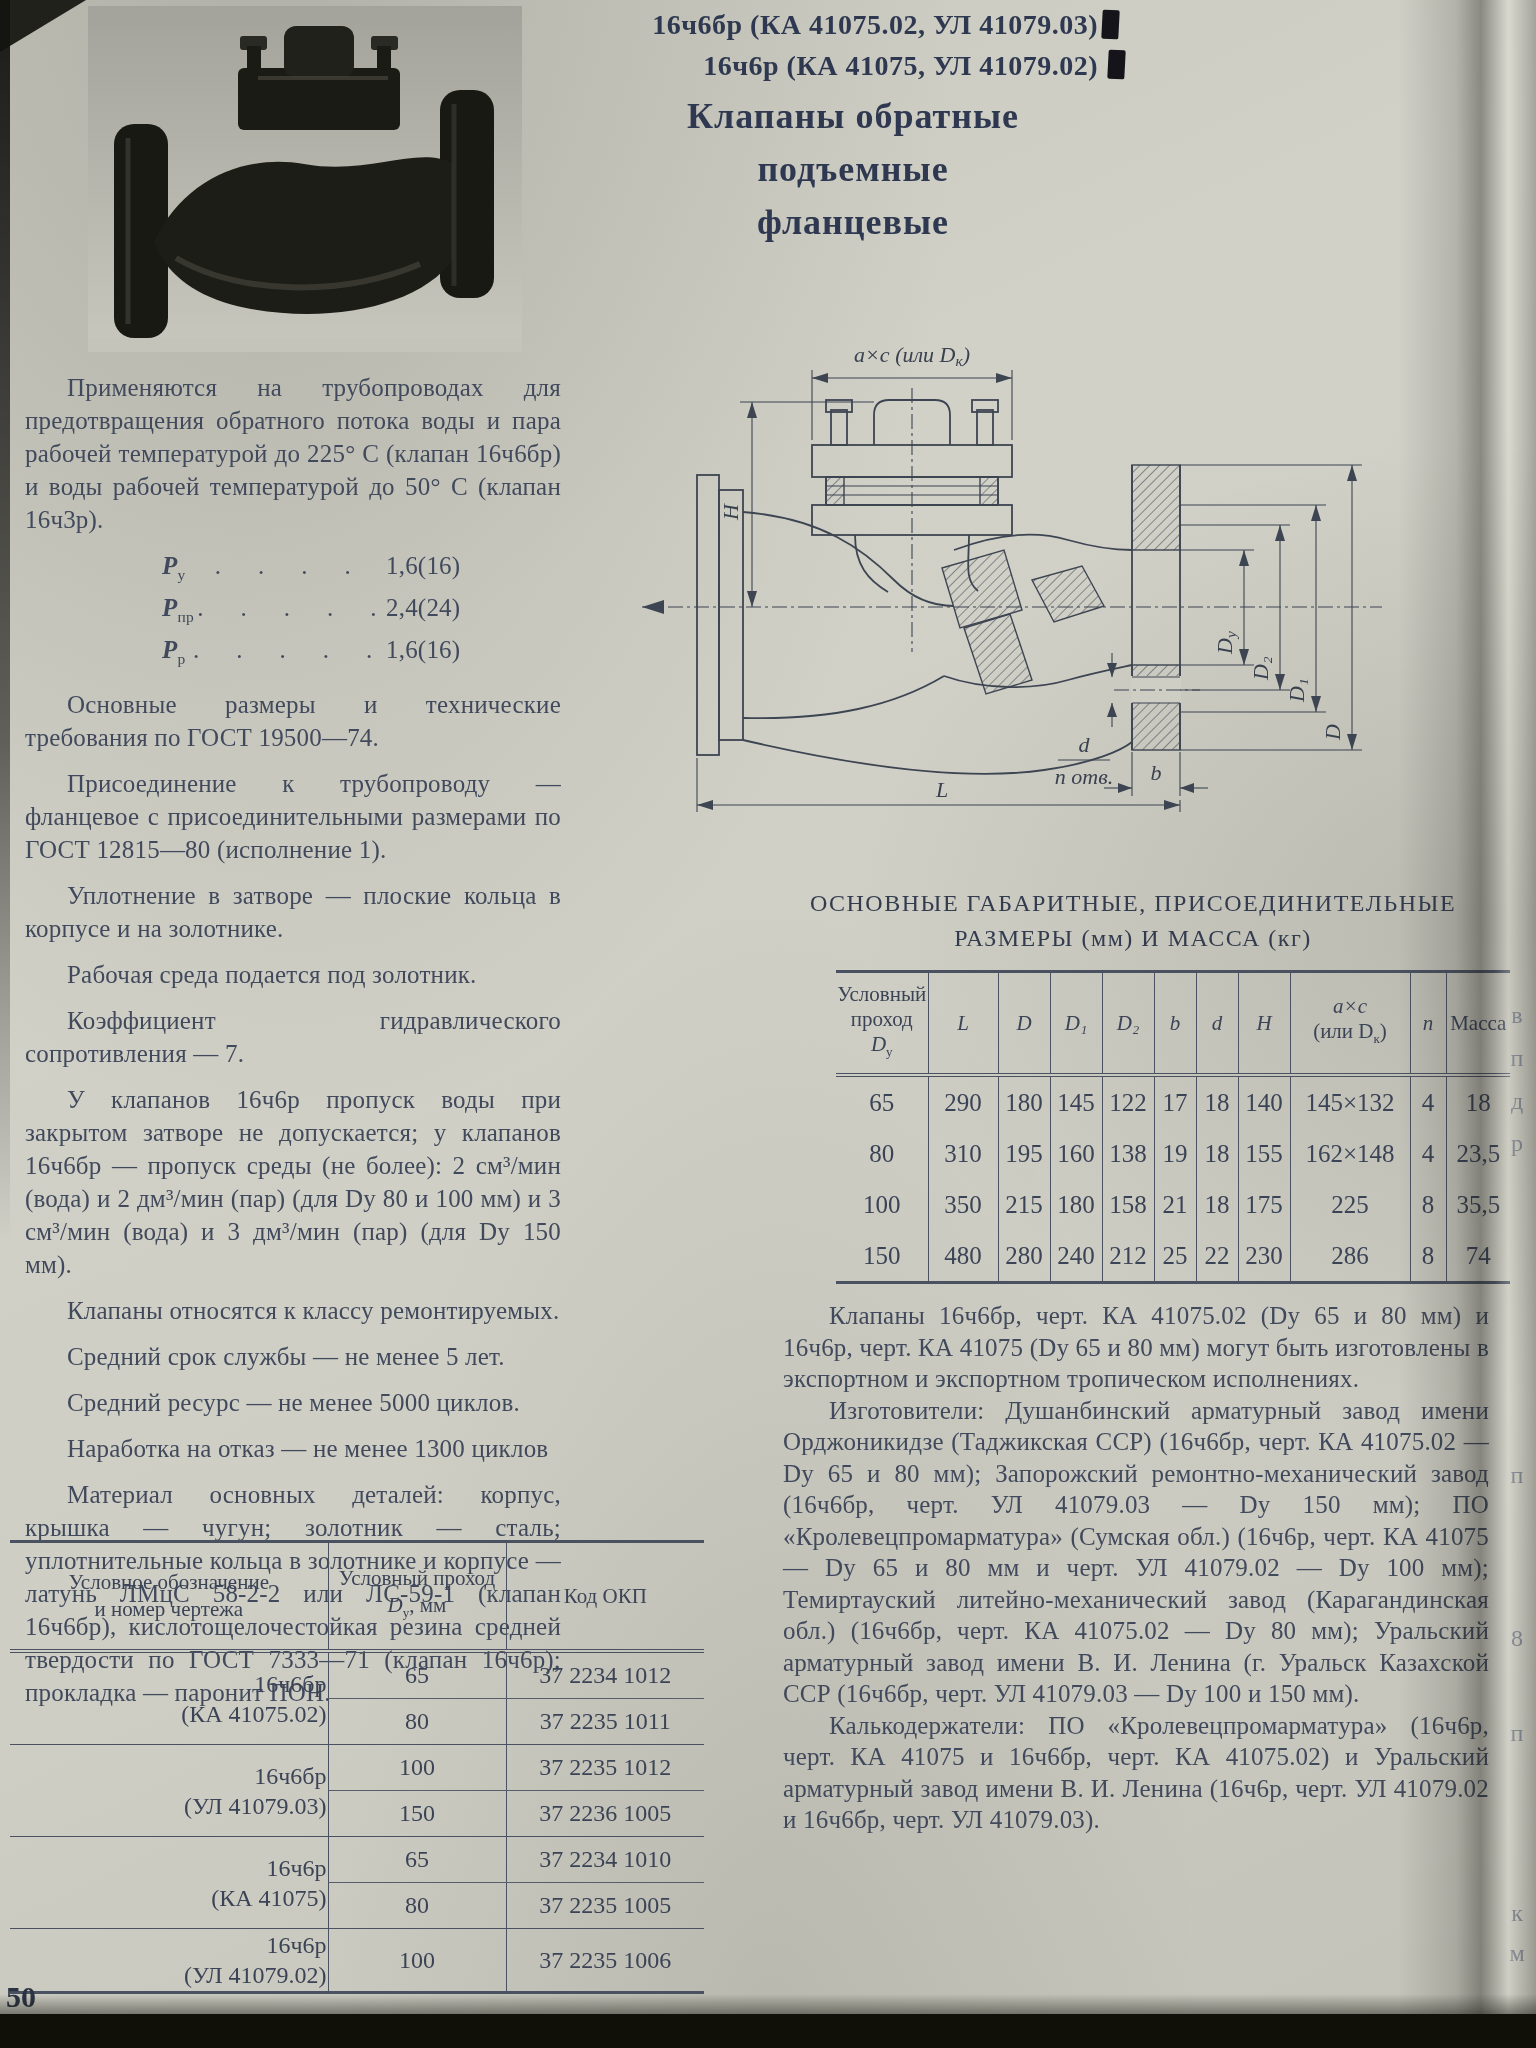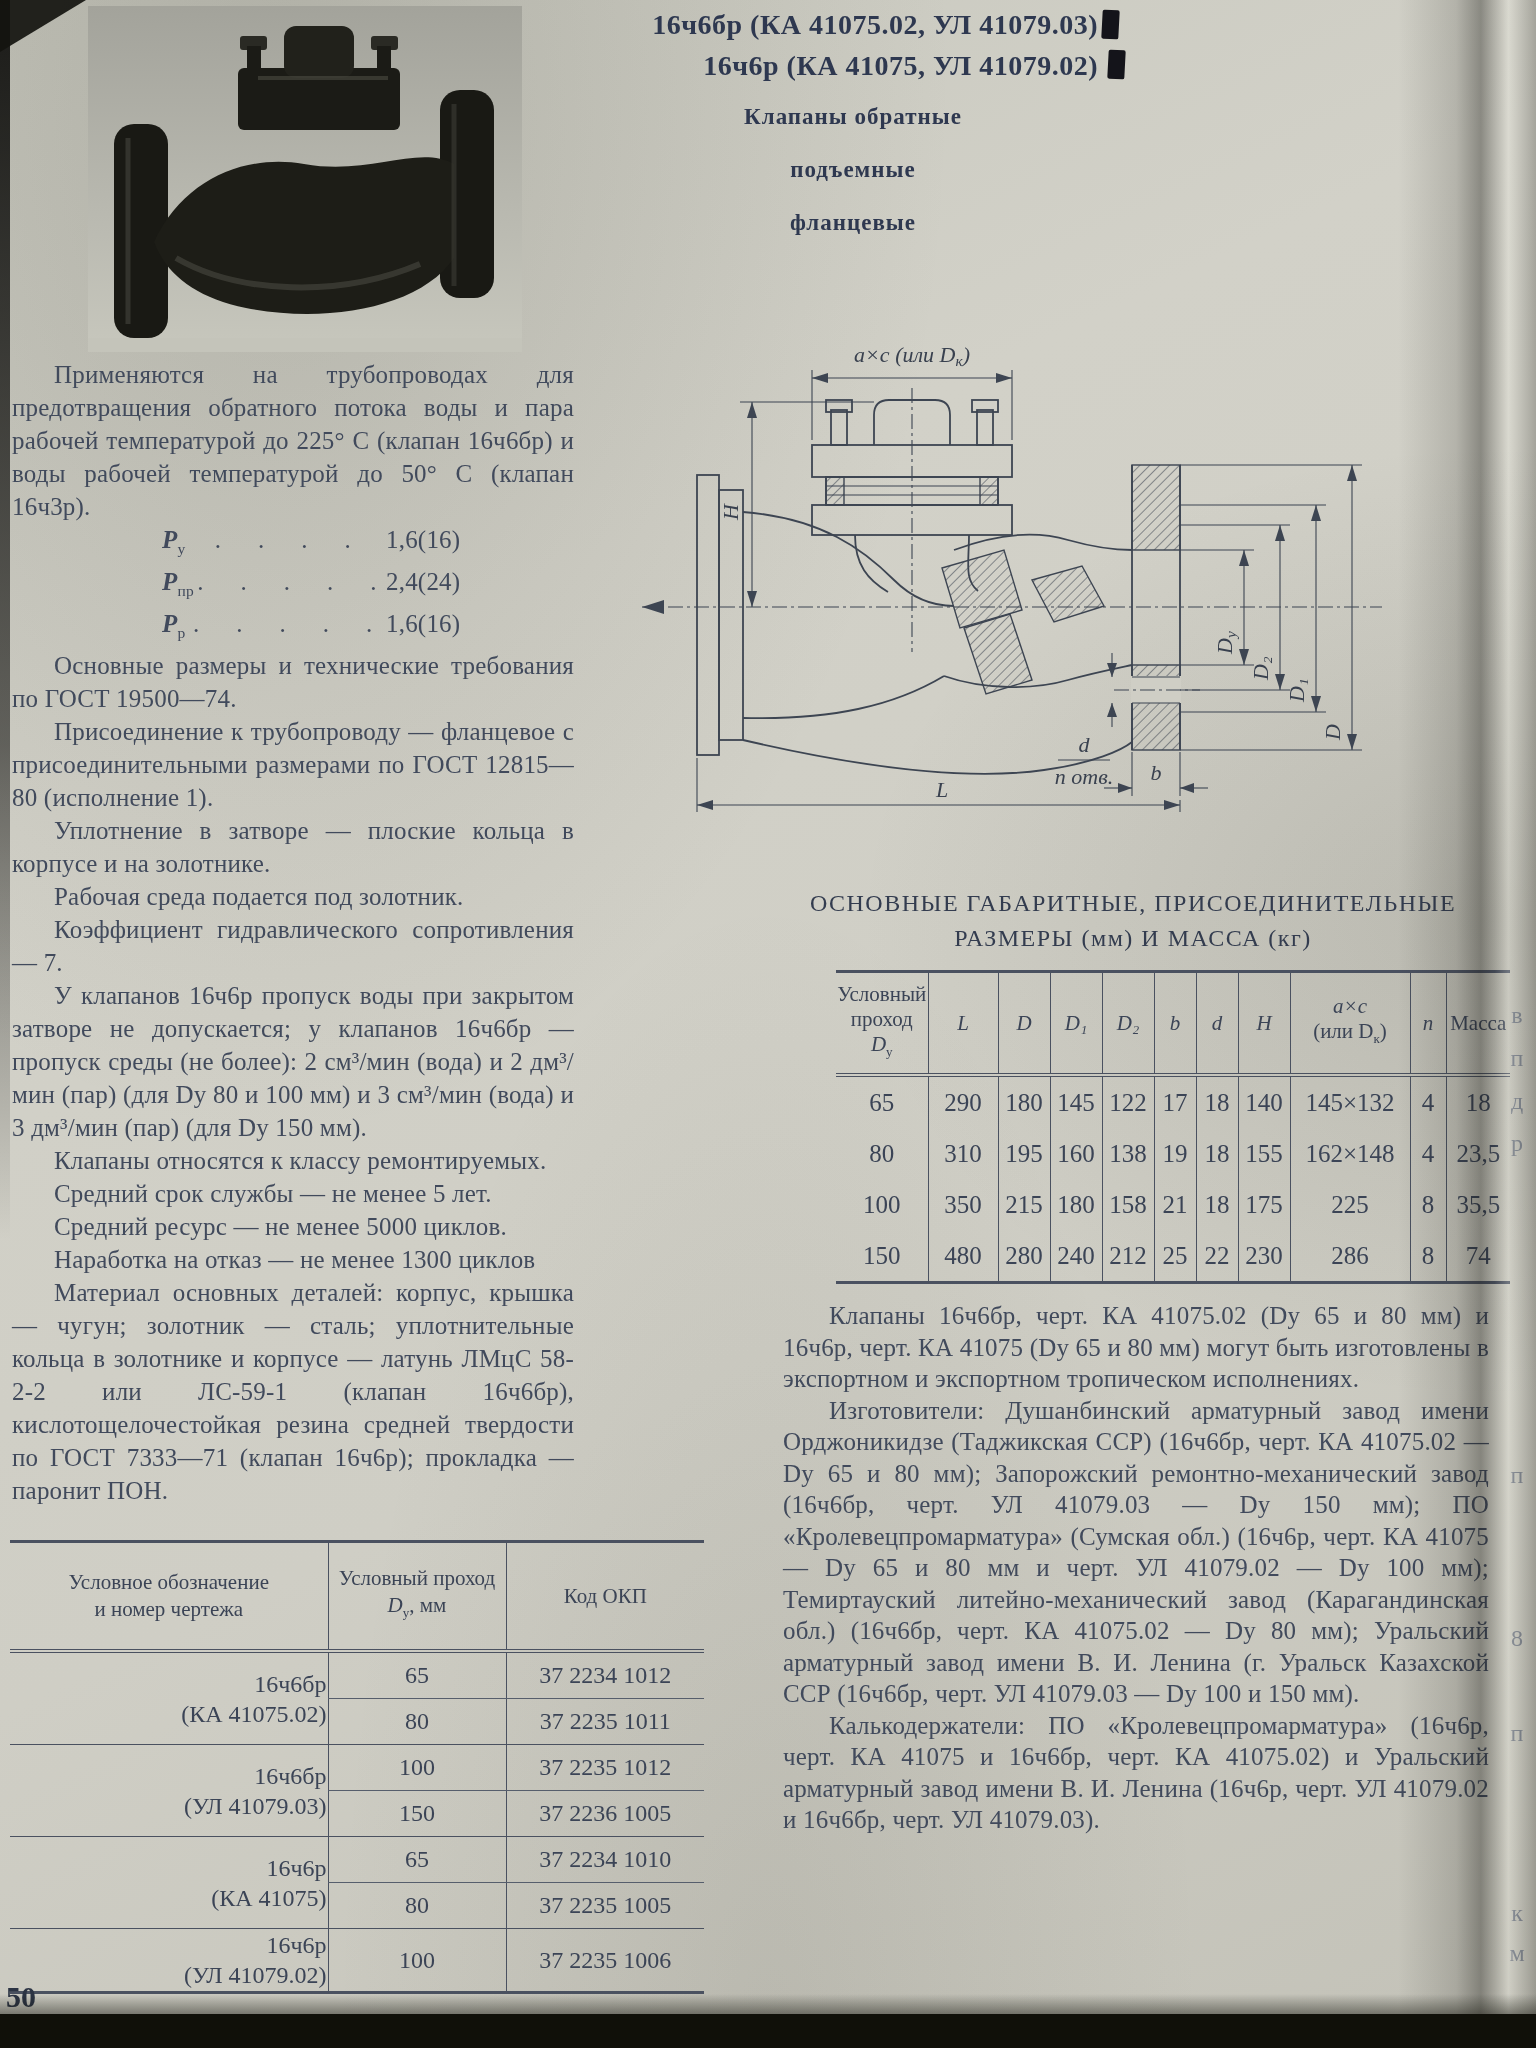--- a/index.html
+++ b/index.html
@@ -23,25 +23,25 @@
   .band-shadow{left:0;top:1994px;width:1536px;height:20px;
     background:linear-gradient(to bottom,rgba(20,20,12,0),rgba(20,20,12,.45));}
   .gutter{left:1398px;top:0;width:138px;height:2048px;pointer-events:none;
     background:linear-gradient(to right,rgba(0,0,0,0) 0%,rgba(28,28,22,.16) 42%,
       rgba(22,22,17,.38) 60%,rgba(20,20,15,.16) 70%,rgba(248,248,238,.22) 80%,rgba(30,30,24,.25) 100%);}
   .scan-mark{width:17px;height:29px;background:#14141a;border-radius:2px;transform:rotate(3deg);}
   
   .hdr-codes{left:540px;top:4px;width:558px;text-align:right;
     font-weight:bold;font-size:28px;line-height:41px;color:#2e3850;letter-spacing:.5px;}
   .page-title{left:618px;top:90px;width:470px;text-align:center;font-weight:bold;
-    font-size:23px;line-height:53px;color:#2e3850;letter-spacing:1px;}
+    font-size:36px;line-height:53px;color:#2e3850;letter-spacing:1px;}
   
   .col-left{left:12px;top:358px;width:562px;font-size:25px;line-height:33px;
     text-align:justify;letter-spacing:.2px;}
-  .col-left p{margin:0;text-indent:42px;}
+  .col-left p{margin:13px;text-indent:42px;}
   .press{display:flex;margin:0 70px 0 150px;line-height:33px;}
   .press .psym{font-style:italic;font-weight:bold;}
   .press sub{font-size:.62em;}
   .press .pdots{flex:1;text-align:center;letter-spacing:6px;}
   .press .pval{width:118px;text-align:left;}
   .page-num{left:6px;top:1980px;font-weight:bold;font-size:30px;color:#2c3444;}
   
   .photo{left:88px;top:6px;width:434px;height:346px;}
   
   table{border-collapse:collapse;table-layout:fixed;color:#3b4456;}

